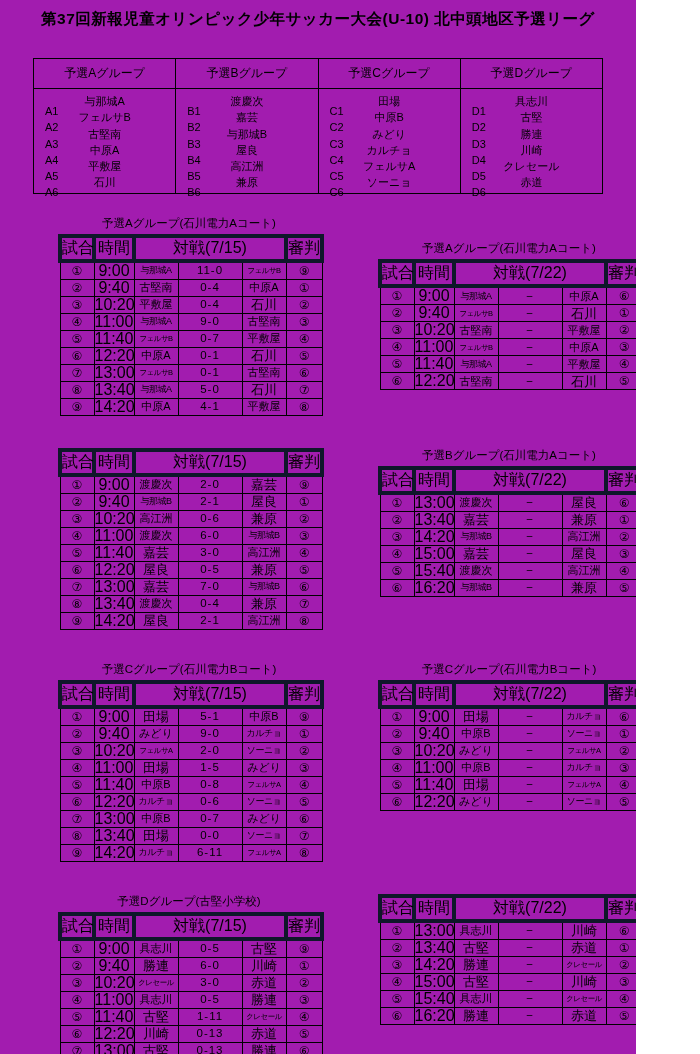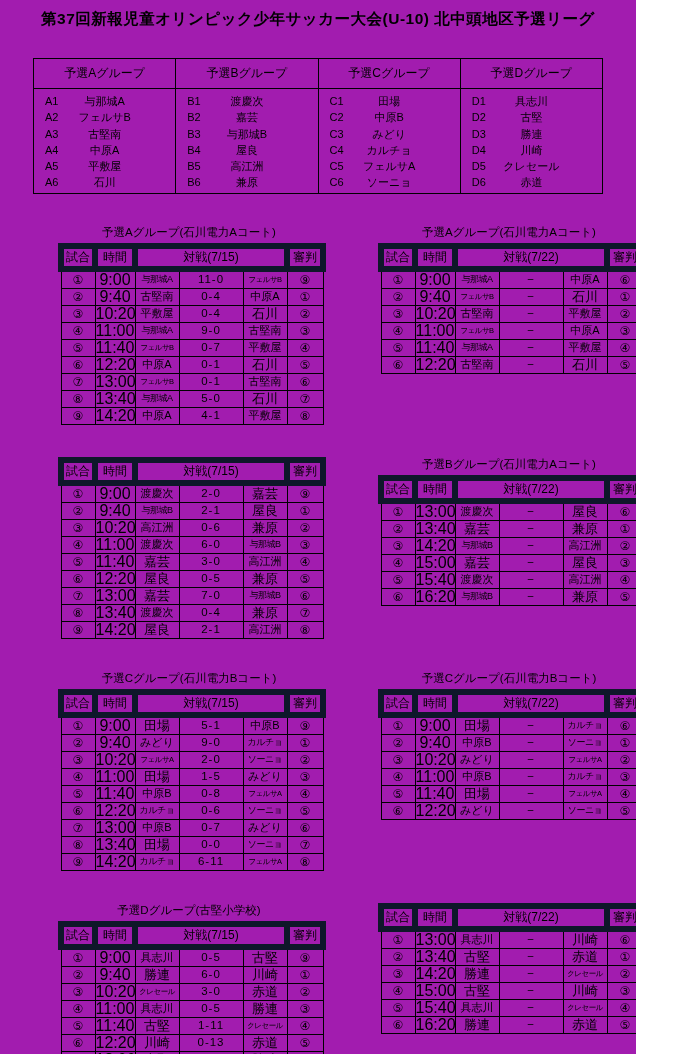--- a/index.html
+++ b/index.html
@@ -17,31 +17,31 @@
   .group-table{
     border-collapse:collapse;table-layout:fixed;
     margin:28px auto 0 auto;width:570px;
   }
   .group-table th{
     border:1px solid #000;height:29px;font-size:12px;font-weight:normal;
     text-align:center;padding:0;
   }
   .group-table td{border:1px solid #000;padding:4px 0 2px 0;vertical-align:top;}
   .team-line{position:relative;height:16.3px;line-height:16.3px;font-size:11px;}
-  .tid{position:absolute;left:11px;top:0;}
+  .tid{position:absolute;left:11px;top:10px;}
   .tname{display:block;text-align:center;}
   
   .section{display:flex;align-items:flex-start;margin:32px 0 0 58px;}
-  .section.first{margin-top:31px;}
+  .section.first{margin-top:22px;align-items:center;}
   .sched{width:262px;}
   .sched + .sched{margin-left:58px;}
   .sched-title{text-align:center;font-size:11.5px;margin-bottom:3px;white-space:nowrap;}
   .sched-table{border-collapse:collapse;table-layout:fixed;width:262px;}
   .sched-table th{
-    border:6px solid #0f172a;height:15px;font-size:12px;font-weight:normal;
+    border:4px solid #0f172a;height:15px;font-size:16px;font-weight:normal;
     padding:0;text-align:center;white-space:nowrap;
   }
   .sched-table td{
     border:1px solid #000;height:15px;padding:0;text-align:center;
     vertical-align:middle;line-height:1;white-space:nowrap;overflow:hidden;
   }
   .c-no,.c-ref{font-size:12px;}
   .c-time{font-size:16px;}
   .c-score{font-size:11.5px;letter-spacing:1px;}
   .fs-2{font-size:13px;}

